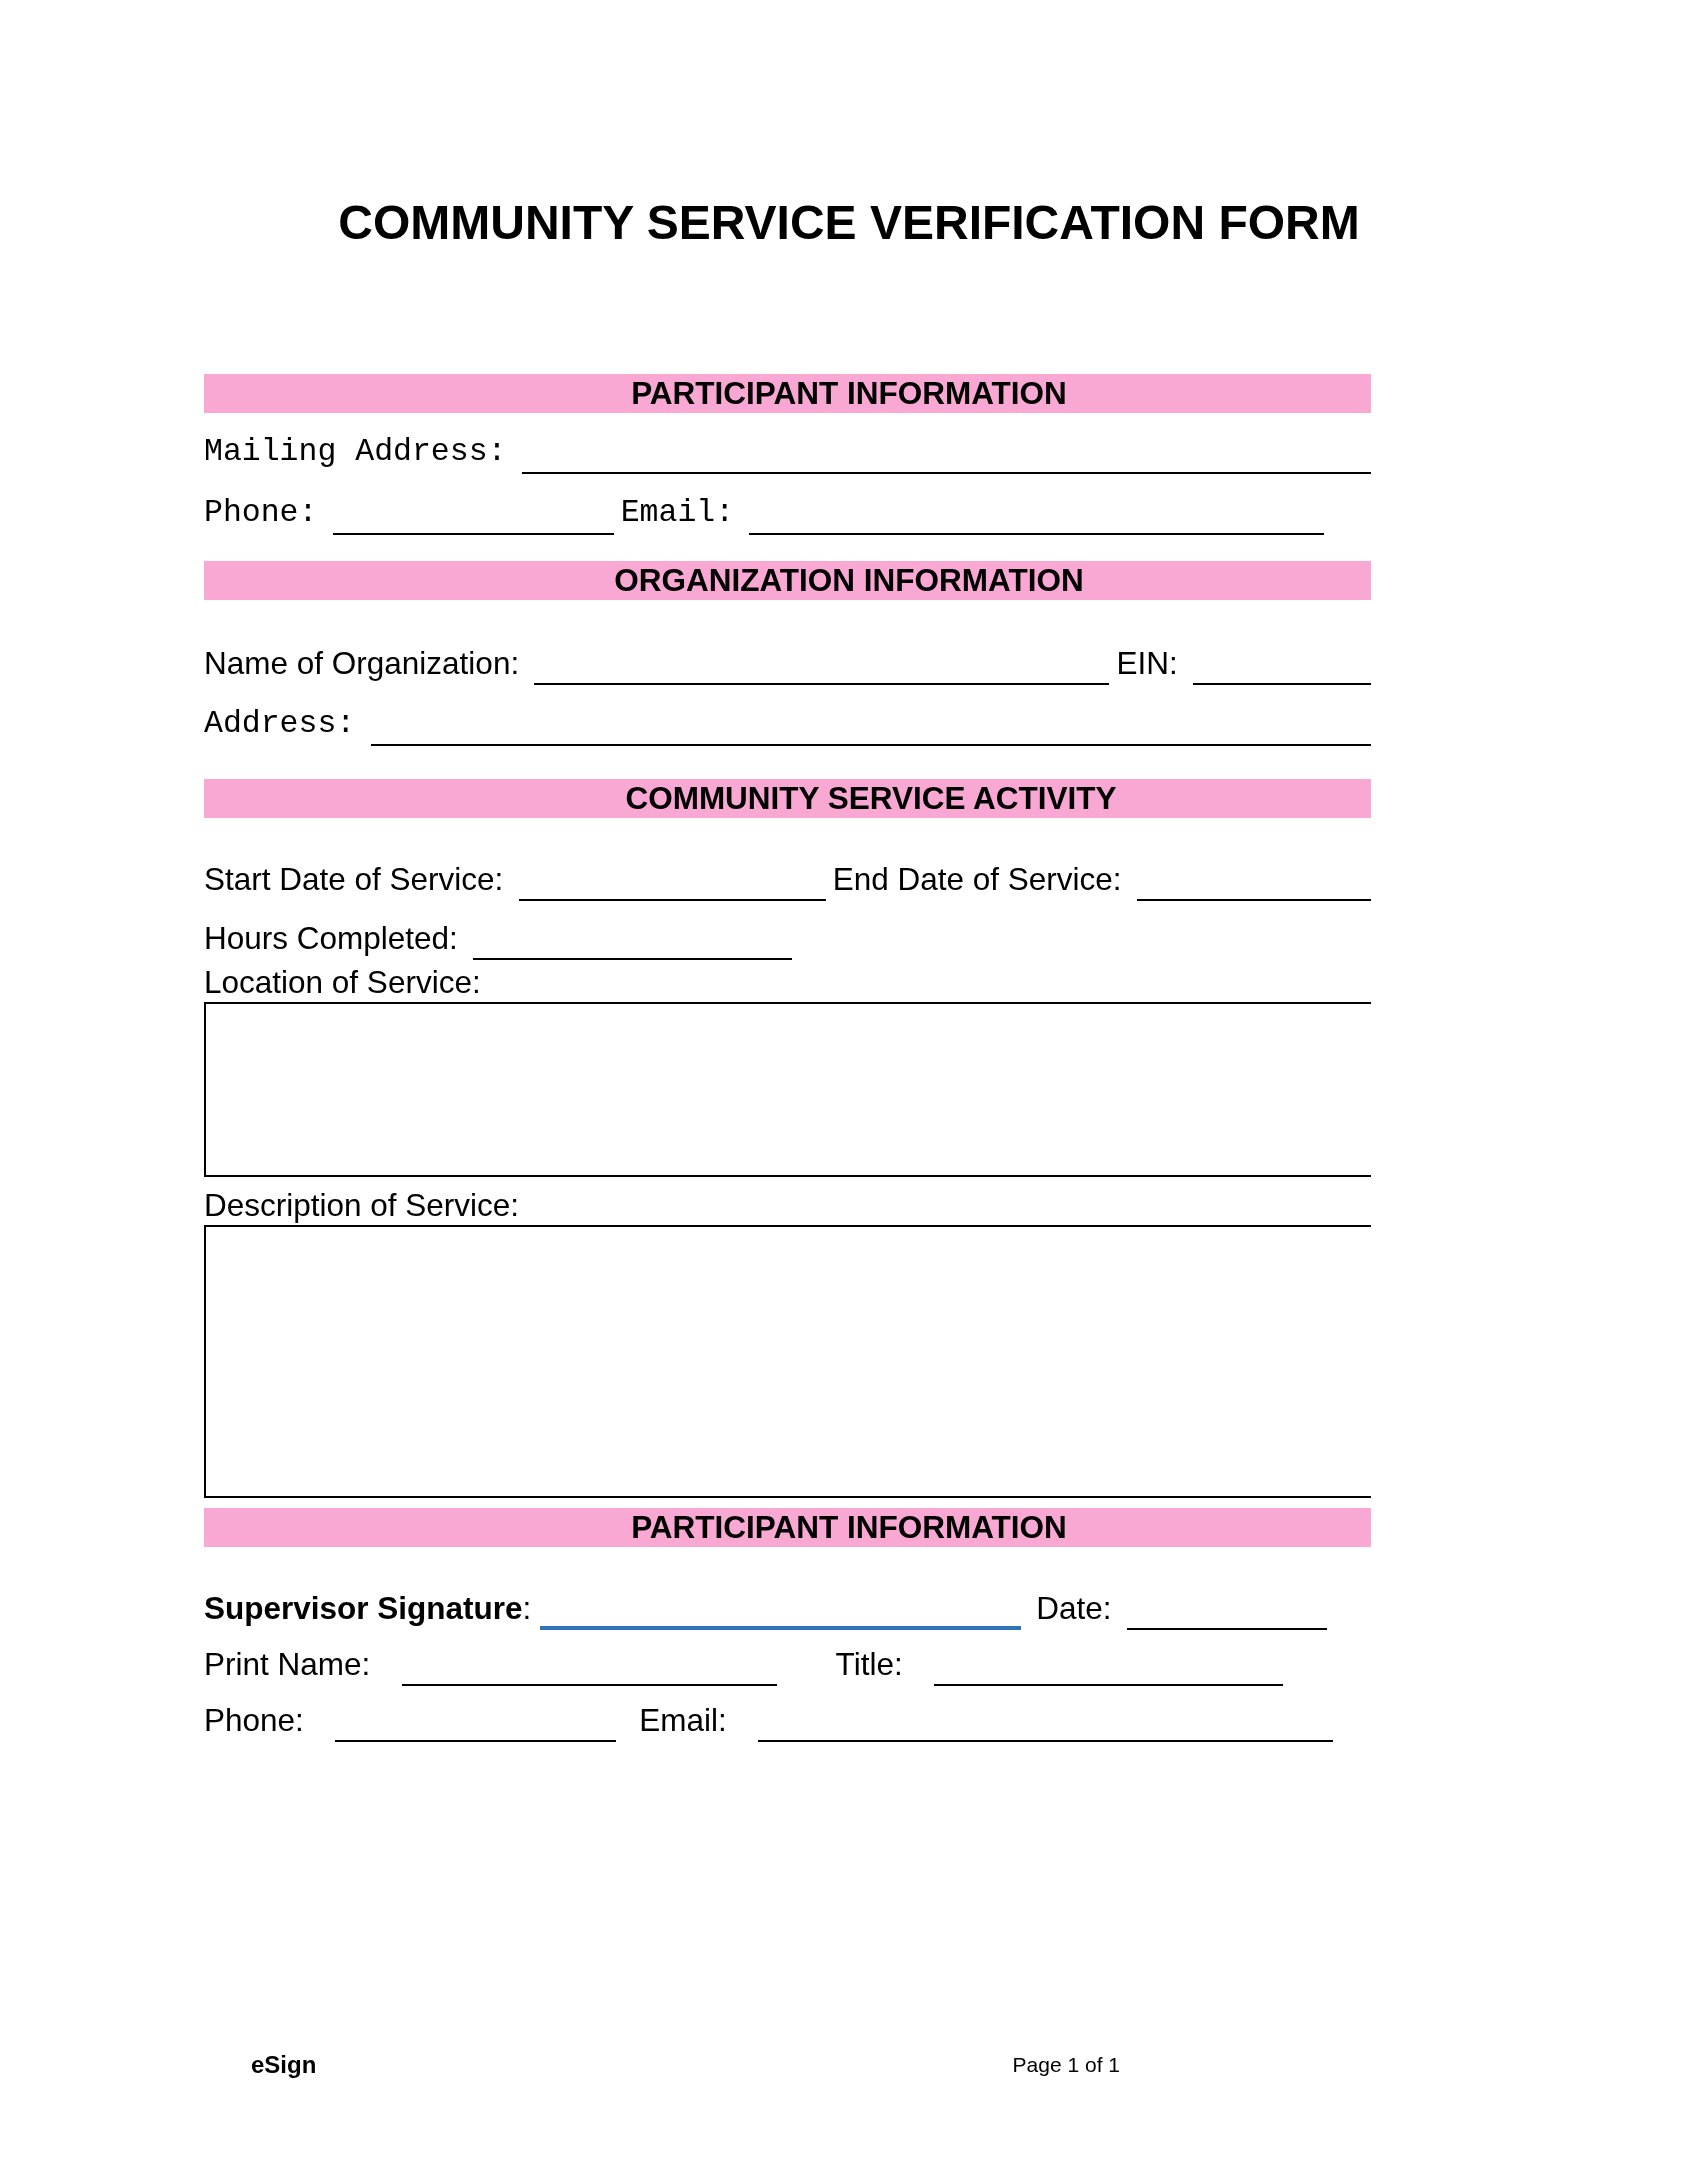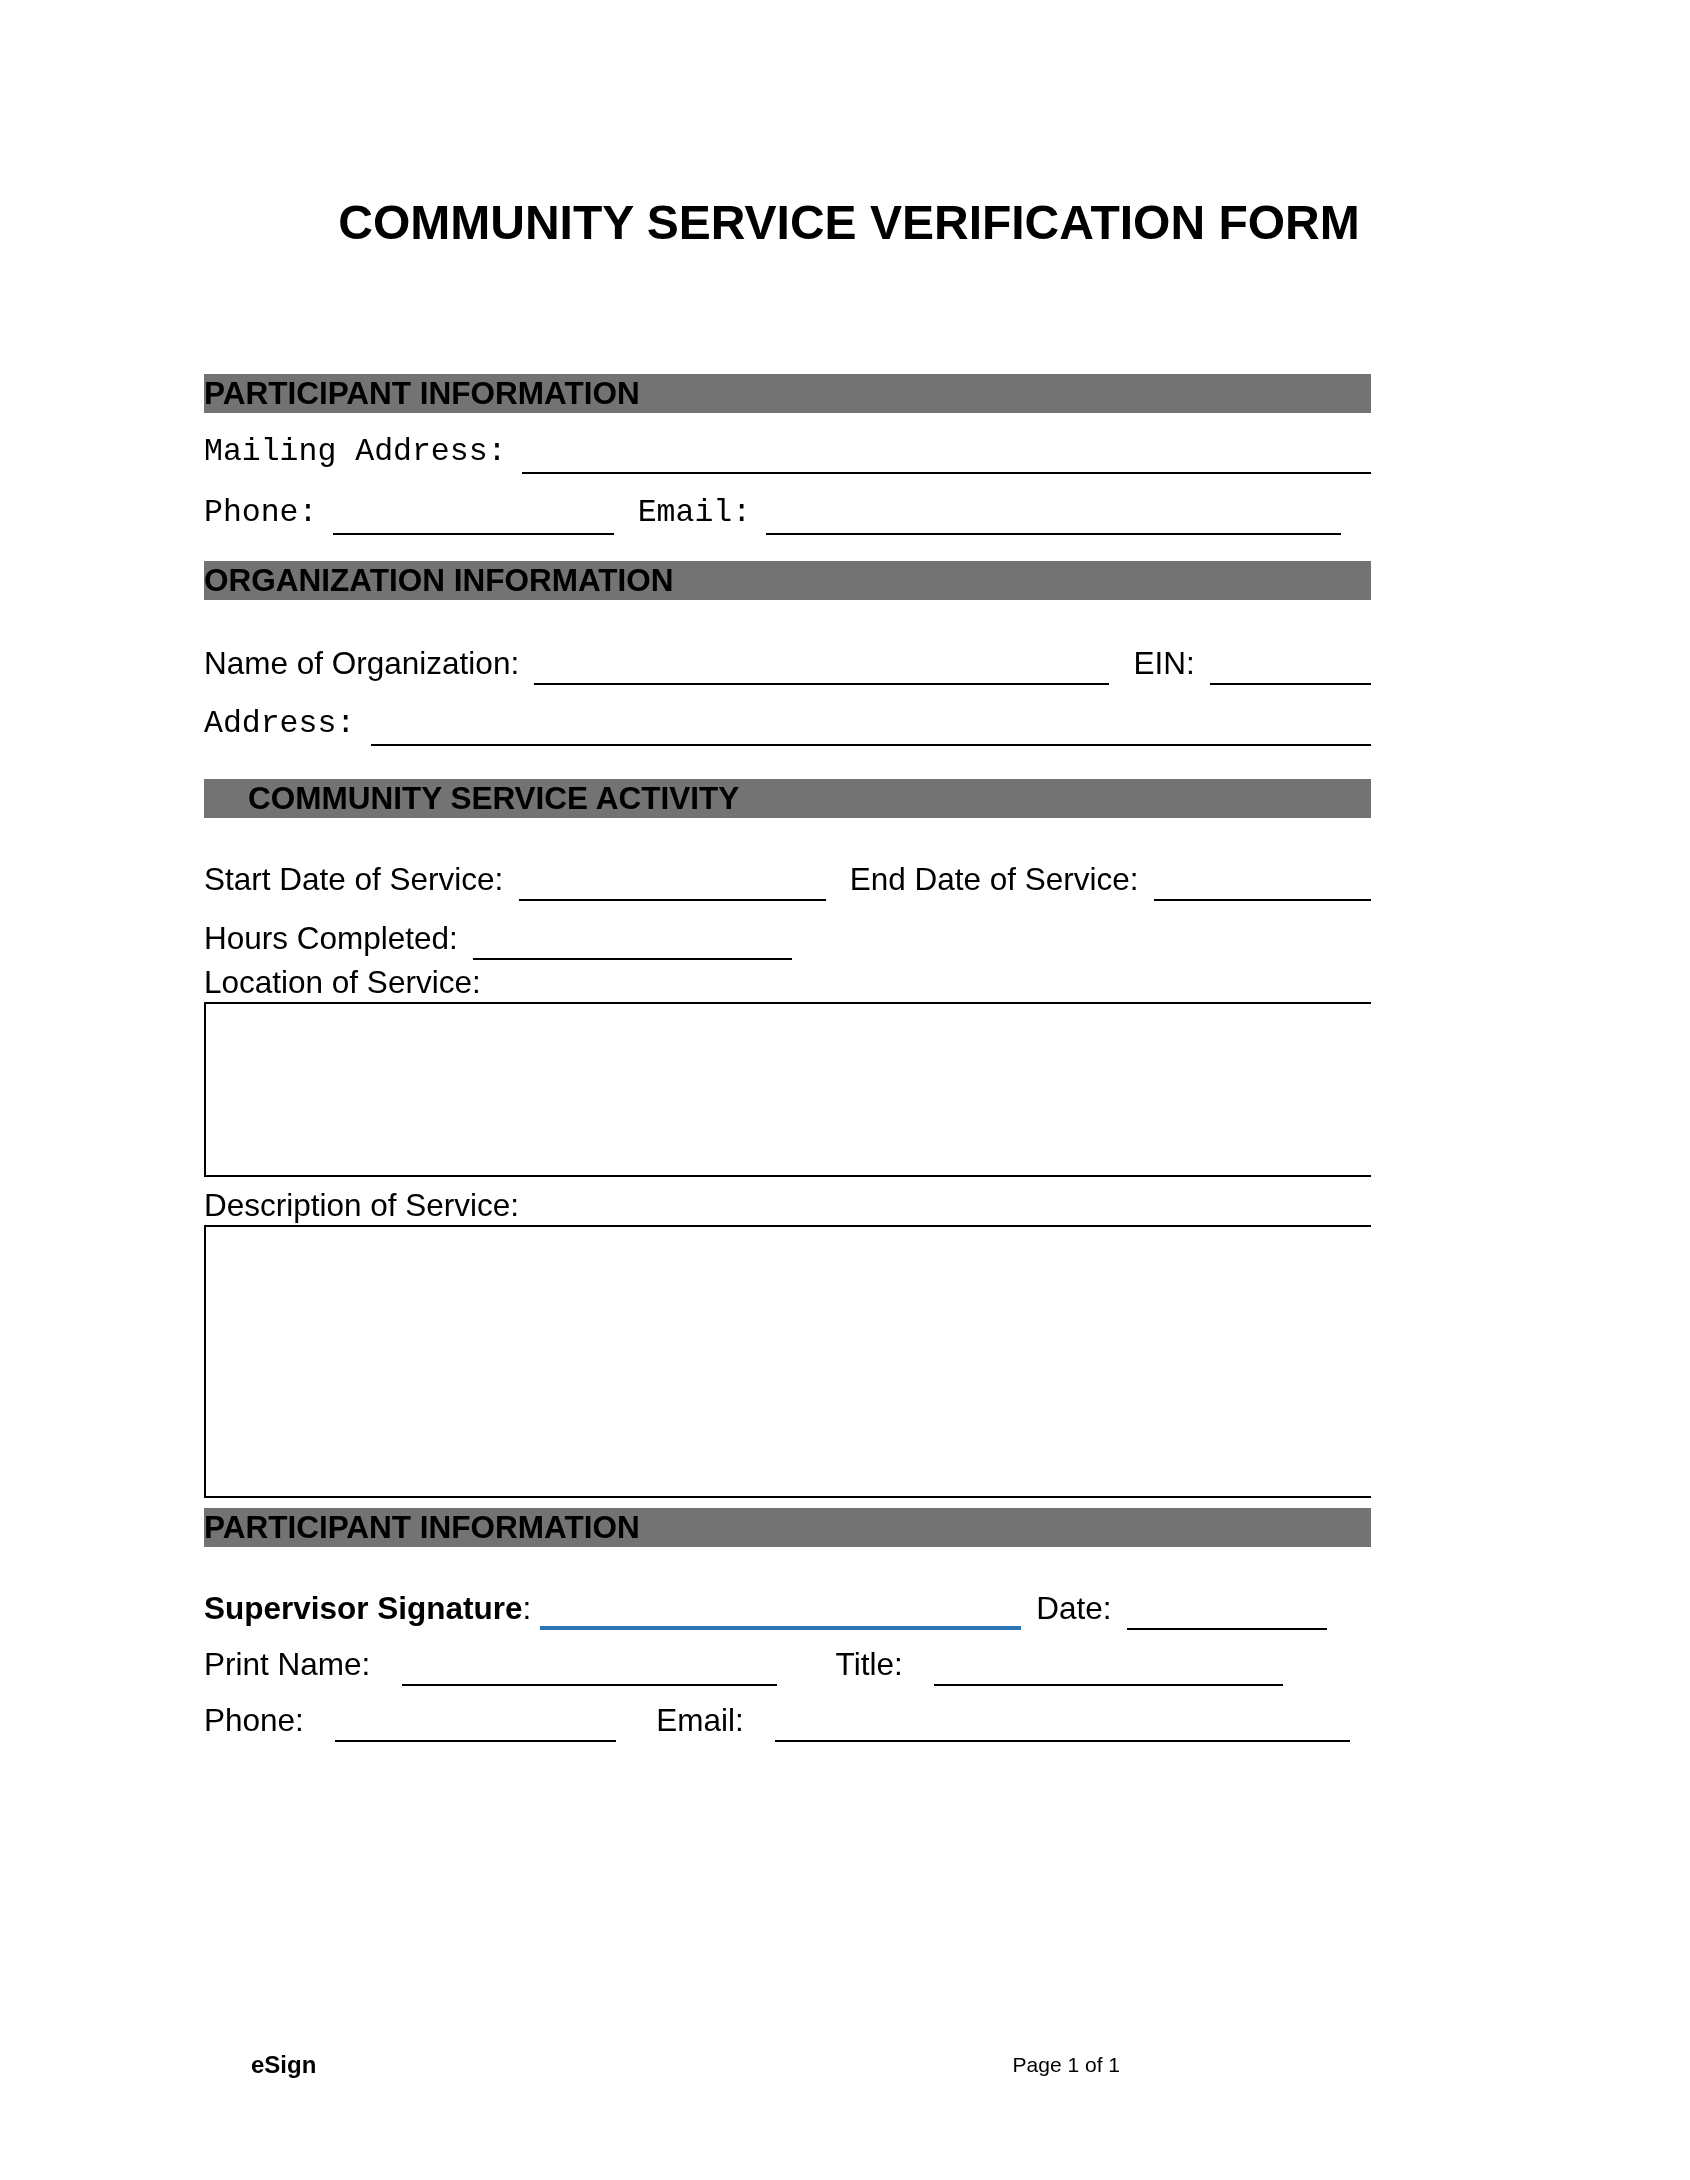--- a/index.html
+++ b/index.html
@@ -27,23 +27,24 @@
     margin: 192px 0 0 0;
     text-align: center;
     font-size: 48px;
     line-height: 61px;
     font-weight: bold;
     letter-spacing: 0px;
   }
   .band {
     margin-top: 121px;
     height: 39px;
-    background: #737373;
+    background: #f9a8d4;
     display: flex;
     align-items: center;
+    justify-content: center;
     font-weight: bold;
   }
   .band.b2 { margin-top: 25.6px; }
   .band.b3 { margin-top: 33px; padding-left: 44px; }
   .band.b4 { margin-top: 10.2px; }
   .row {
     display: flex;
     align-items: flex-end;
   }
   .lbl {
@@ -92,21 +93,21 @@
   }
   .brand {
     font-weight: bold;
     font-size: 24px;
     line-height: 44px;
   }
   .pagenum {
     font-size: 21px;
     line-height: 44px;
   }
-  .ml14 { margin-left: 24px; }
+  .ml14 { margin-left: 7px; }
   .ml18 { margin-left: 15.3px; }
   .ml50 { margin-left: 43px; }
   b.seglabel { font-weight: bold; }
 </style>
 </head>
 <body>
 
 <div class="page">
   <div class="content">
 

